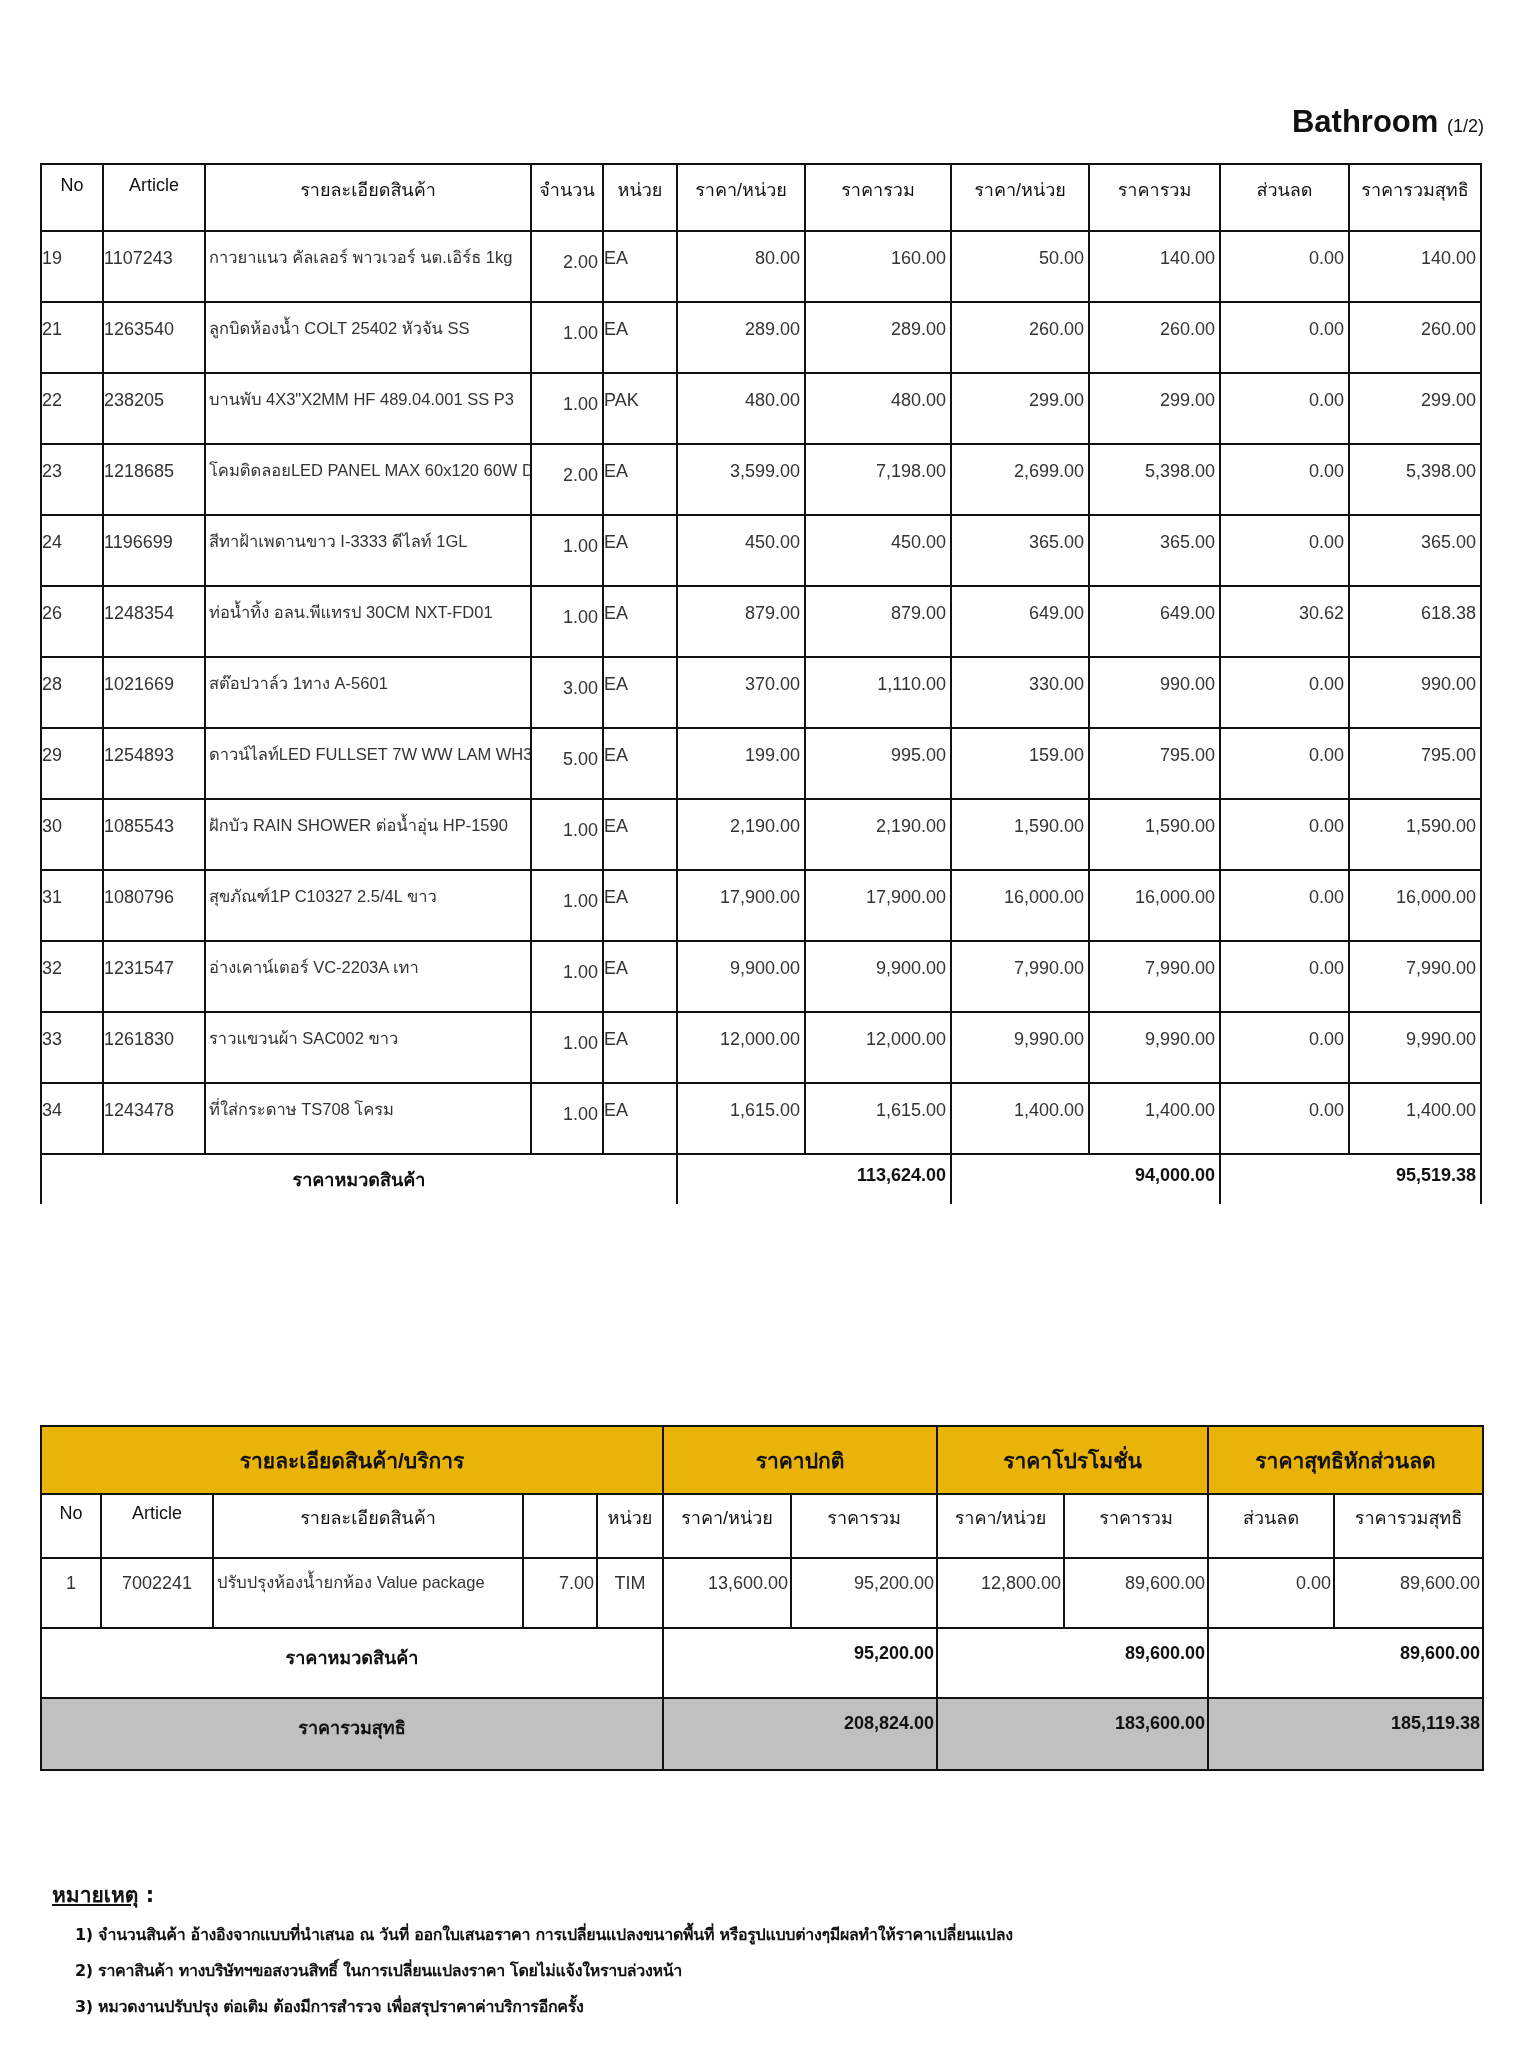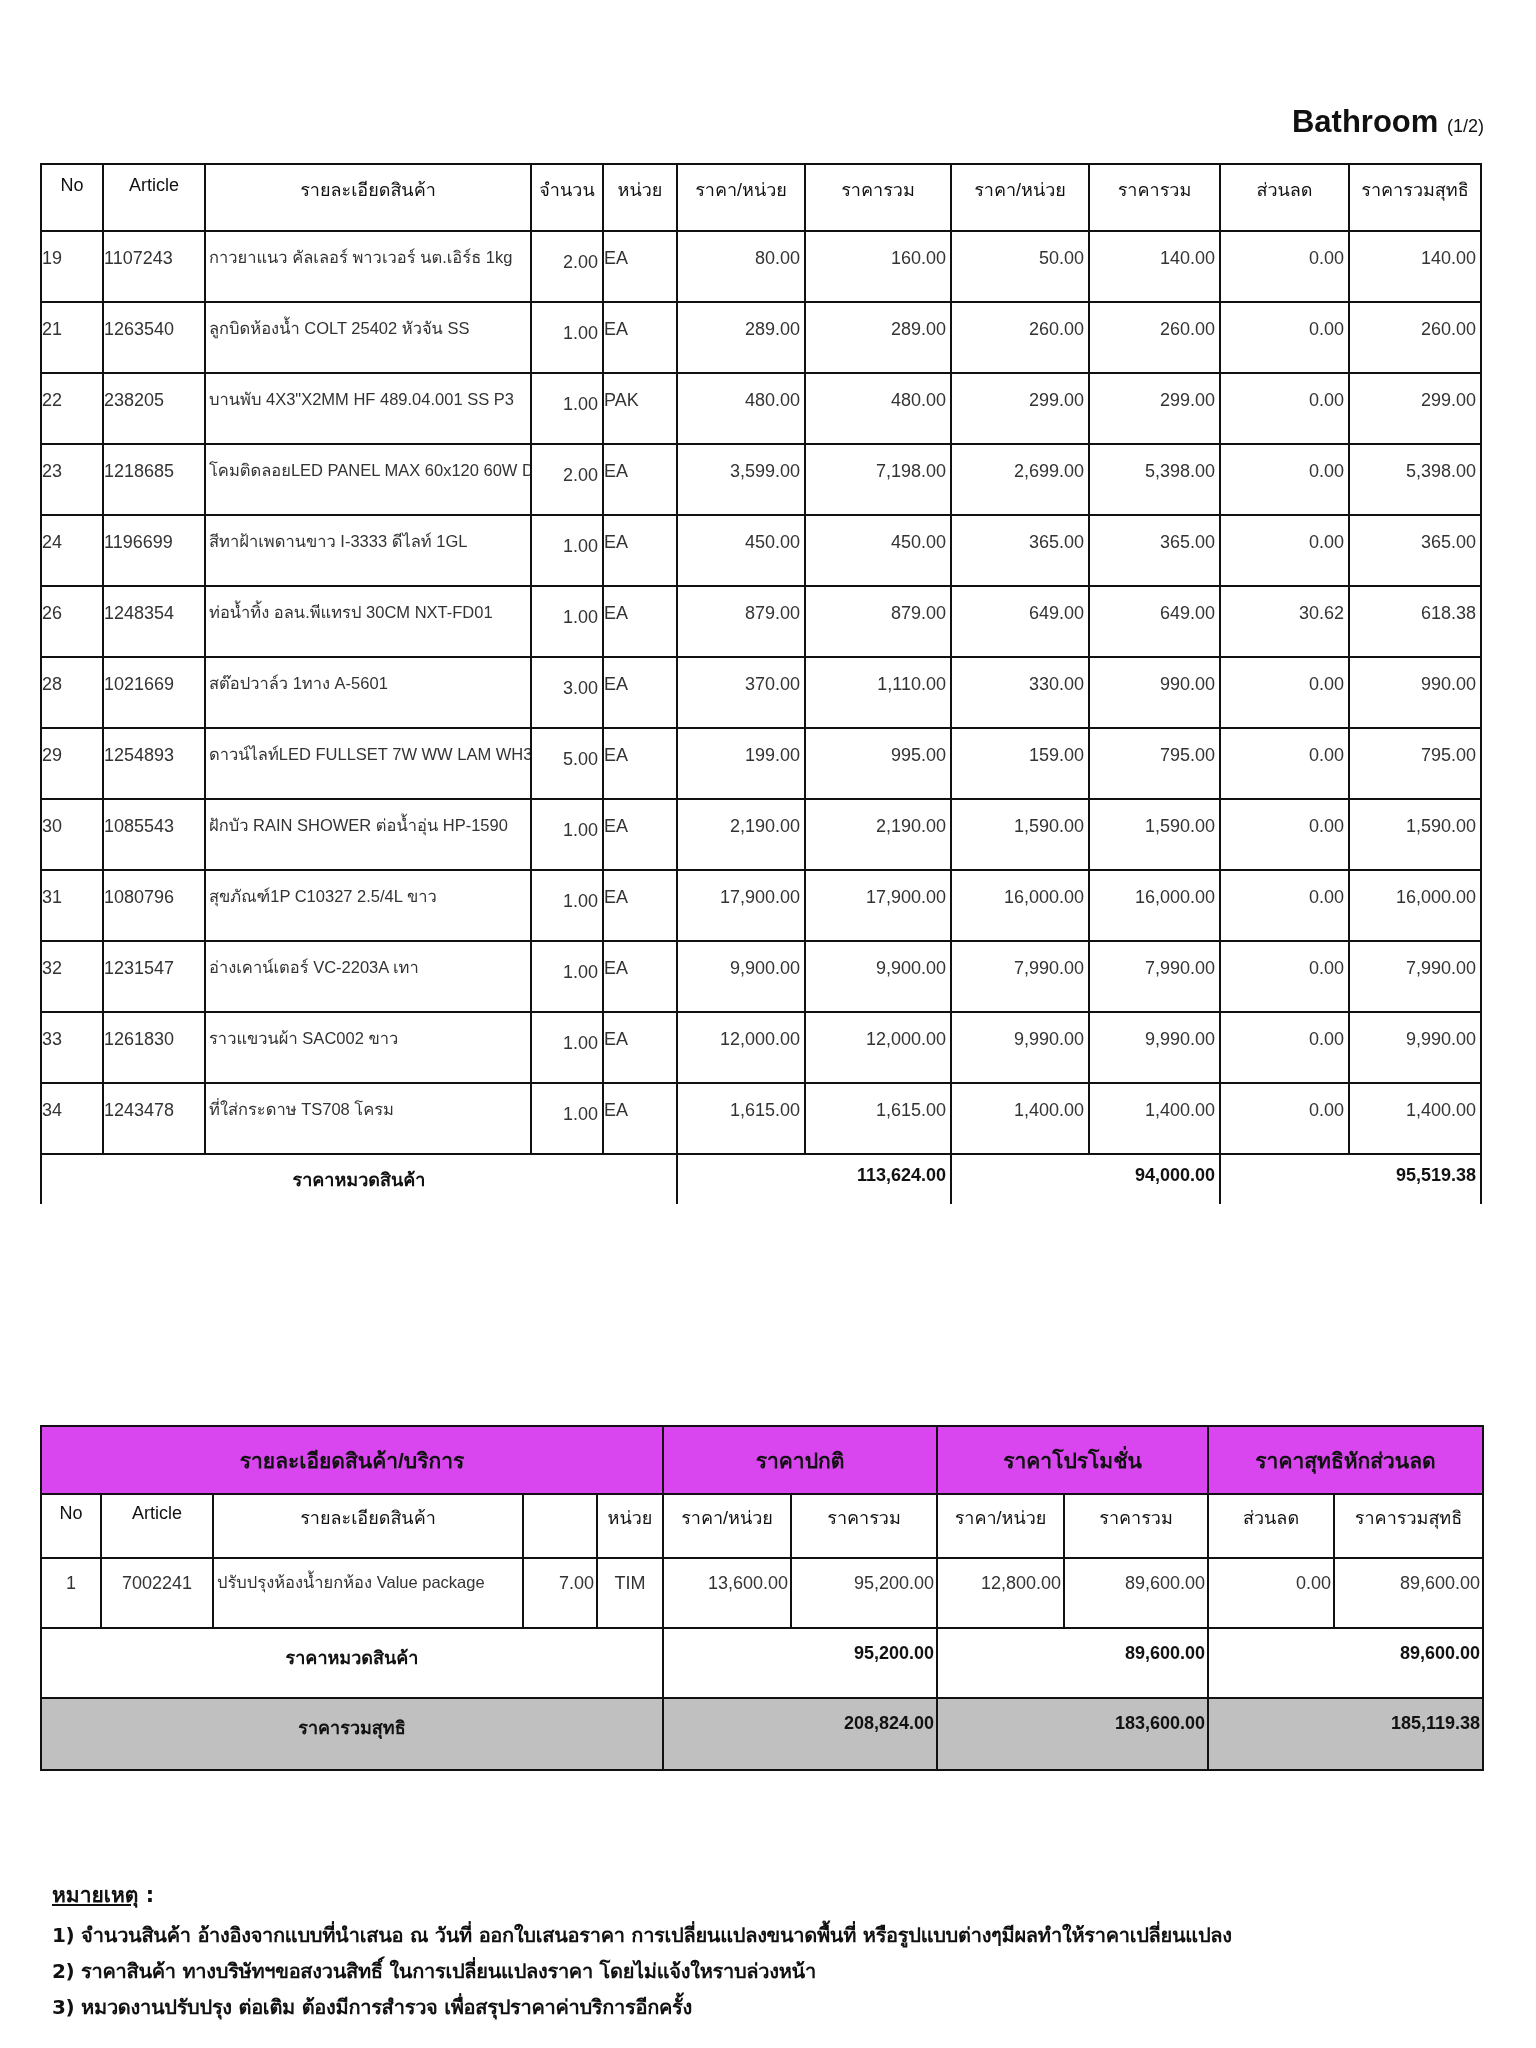--- a/index.html
+++ b/index.html
@@ -21,34 +21,34 @@
   #main-table td { height: 71px; font-size: 18px; color: #333; vertical-align: top; padding-top: 16px; }
   #main-table td.c { text-align: left; }
   #main-table td.r { text-align: right; padding-right: 4px; }
   #main-table td.desc { font-size: 16.5px; padding-left: 3px; padding-top: 12px; white-space: nowrap; overflow: hidden; }
   #main-table td.qty { padding-top: 20px; }
   #main-table tr.subtotal td { height: 50px; padding-top: 10px; border-bottom: none; font-weight: bold; font-size: 18px; color: #111; }
   #main-table tr.subtotal td.label { text-align: center; }
 
   
   #service-table { top: 1425px; width: 1442px; }
-  #service-table th.group { background: #d946ef; height: 68px; font-size: 21px; font-weight: bold; color: #111; vertical-align: middle; }
+  #service-table th.group { background: #eab308; height: 68px; font-size: 21px; font-weight: bold; color: #111; vertical-align: middle; }
   #service-table th.sub { height: 64px; font-size: 18px; vertical-align: top; padding-top: 8px; color: #111; }
   #service-table td { height: 70px; font-size: 18px; color: #333; vertical-align: top; padding-top: 14px; }
   #service-table td.c { text-align: center; }
   #service-table td.r { text-align: right; padding-right: 2px; }
   #service-table td.desc { font-size: 16.5px; padding-left: 3px; padding-top: 10px; white-space: nowrap; overflow: hidden; }
   #service-table tr.subtotal td { height: 70px; font-weight: bold; color: #111; padding-top: 14px; }
   #service-table tr.grand td { height: 72px; background: #c0c0c0; font-weight: bold; color: #111; padding-top: 14px; }
   #service-table tr.subtotal td.label, #service-table tr.grand td.label { text-align: center; }
 
   .notes { position: absolute; left: 52px; top: 1878px; font-family: "DejaVu Sans", sans-serif; color: #111; font-weight: bold; }
   .notes .notes-title { font-size: 21px; margin-bottom: 6px; }
   .notes .notes-title u { text-decoration: underline; }
-  .notes .note-line { font-size: 20px; line-height: 36px; letter-spacing: -0.3px; }
+  .notes .note-line { font-size: 16px; line-height: 36px; letter-spacing: -0.3px; margin-left: 23px; }
 </style>
 </head>
 <body>
 
 <div class="page-title">
   <span>Bathroom</span>
   <span class="paren">(1/2)</span>
 </div>
 
 <table id="main-table">

